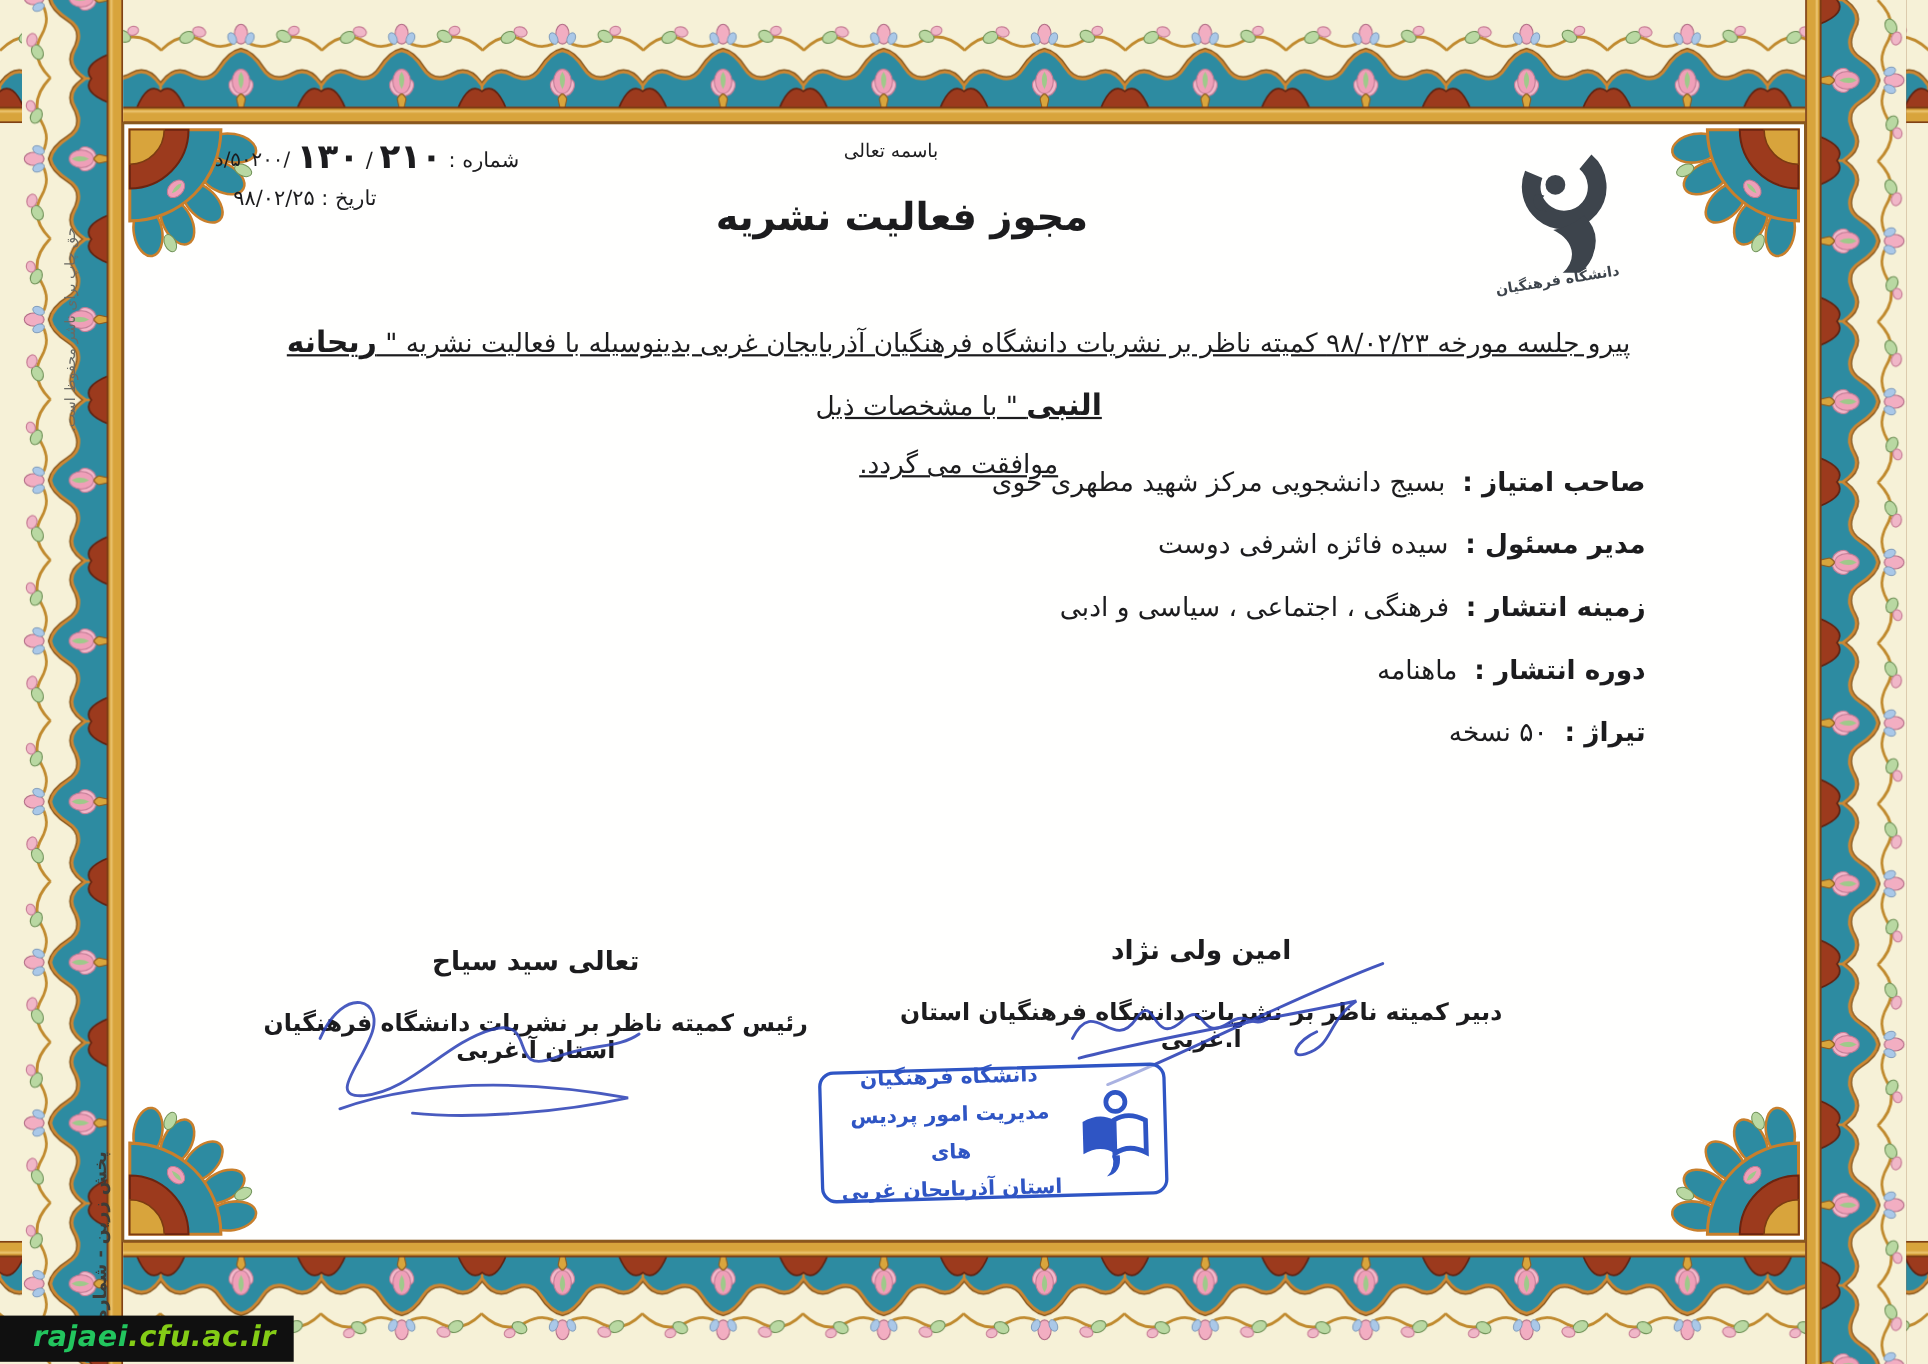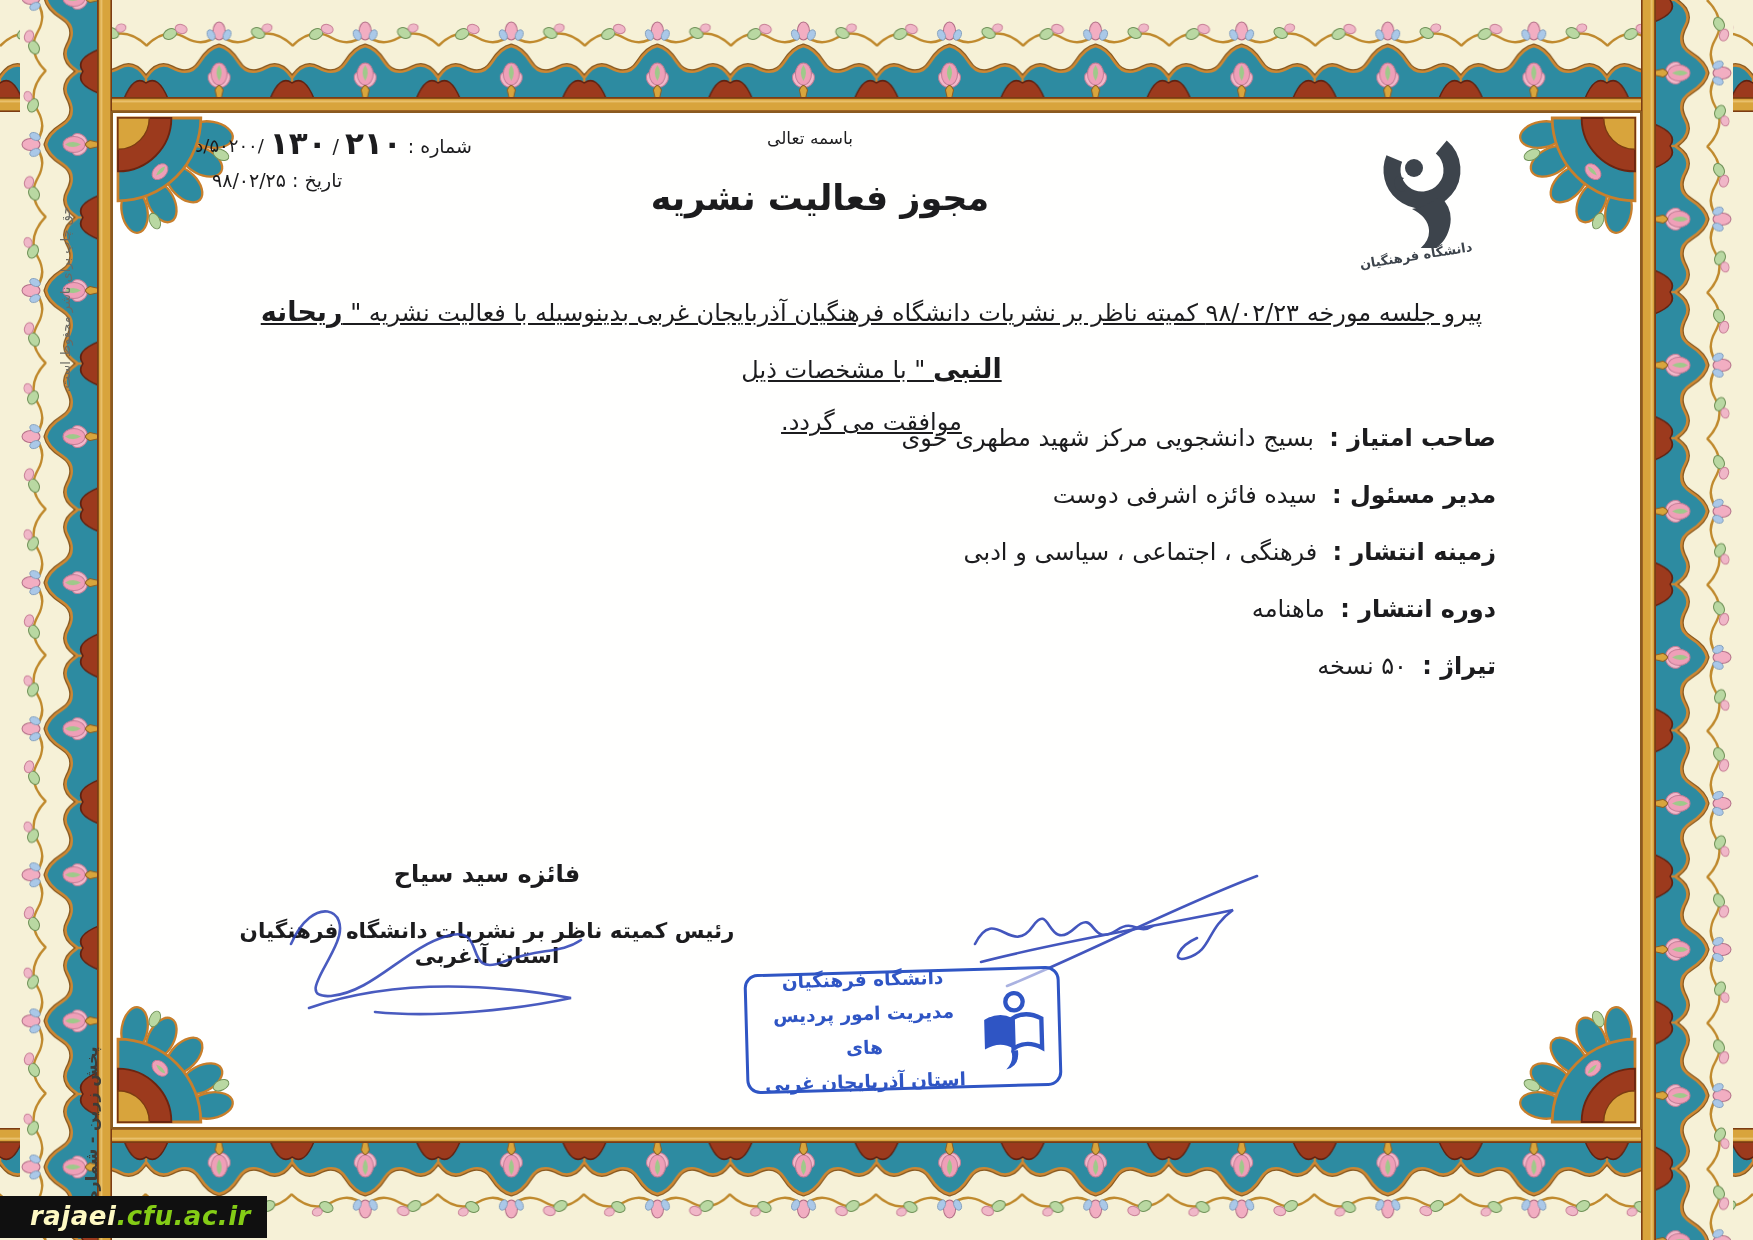--- a/index.html
+++ b/index.html
@@ -40,21 +40,21 @@
   .stamp-text{flex:1;text-align:center;color:#2f55c4;font-weight:bold;font-size:18.5px;line-height:1.85;}
   
   .vtext{position:absolute;z-index:2;direction:rtl;white-space:nowrap;}
   .vtext-copyright{left:-105px;top:292px;width:340px;text-align:center;transform:rotate(-90deg);
                    font-size:13px;color:#6a6a64;}
   .vtext-frame{left:6px;top:1122px;width:170px;text-align:center;transform:rotate(-90deg);
                font-size:16px;font-weight:bold;color:#3c3c38;}
   .watermark{position:absolute;left:0;top:1196px;z-index:4;background:#101010;
              padding:5px 16px 7px 30px;font-style:italic;font-weight:bold;font-size:26px;
              letter-spacing:.5px;}
-  .wm-white{color:#fef9c3;}
+  .wm-white{color:#22c55e;}
   .wm-red{color:#84cc16;}
 </style>
 </head>
 <body>
 
 <div id="page">
 
   <svg id="border-art" width="1753" height="1240" viewBox="0 0 1753 1240" aria-hidden="true">
     <defs>
       <pattern id="bd" patternUnits="userSpaceOnUse" x="0" y="20" width="146.0833" height="92">
@@ -195,23 +195,27 @@
       <div class="field">
         <span class="lbl">دوره انتشار :</span>&nbsp;
         <span>ماهنامه</span>
       </div>
       <div class="field">
         <span class="lbl">تیراژ :</span>&nbsp;
         <span>۵۰ نسخه</span>
       </div>
     </div>
 
+    <div class="sig sig-right">
+      <div class="sig-name">امین ولی نژاد</div>
+      <div class="sig-title">دبیر کمیته ناظر بر نشریات دانشگاه فرهنگیان استان آ.غربی</div>
+    </div>
 
     <div class="sig sig-left">
-      <div class="sig-name">فائزه سید سیاح</div>
+      <div class="sig-name">تعالی سید سیاح</div>
       <div class="sig-title">رئیس کمیته ناظر بر نشریات دانشگاه فرهنگیان استان آ.غربی</div>
     </div>
 
     <svg class="ink" style="left:853px;top:752px;" width="300" height="140" viewBox="0 0 300 140" aria-hidden="true">
       <g fill="none" stroke="#2a3fb5" stroke-width="2.6" stroke-linecap="round" opacity="0.88">
         <path d="M10,80 C30,40 46,94 68,62 C86,36 82,90 110,64 C132,44 124,84 152,66 C170,54 172,72 188,62"></path>
         <path d="M42,122 C112,94 212,42 292,12"></path>
         <path d="M16,98 C92,78 192,62 268,46 C240,66 248,86 222,94 C205,99 214,82 232,74"></path>
       </g>
     </svg>

